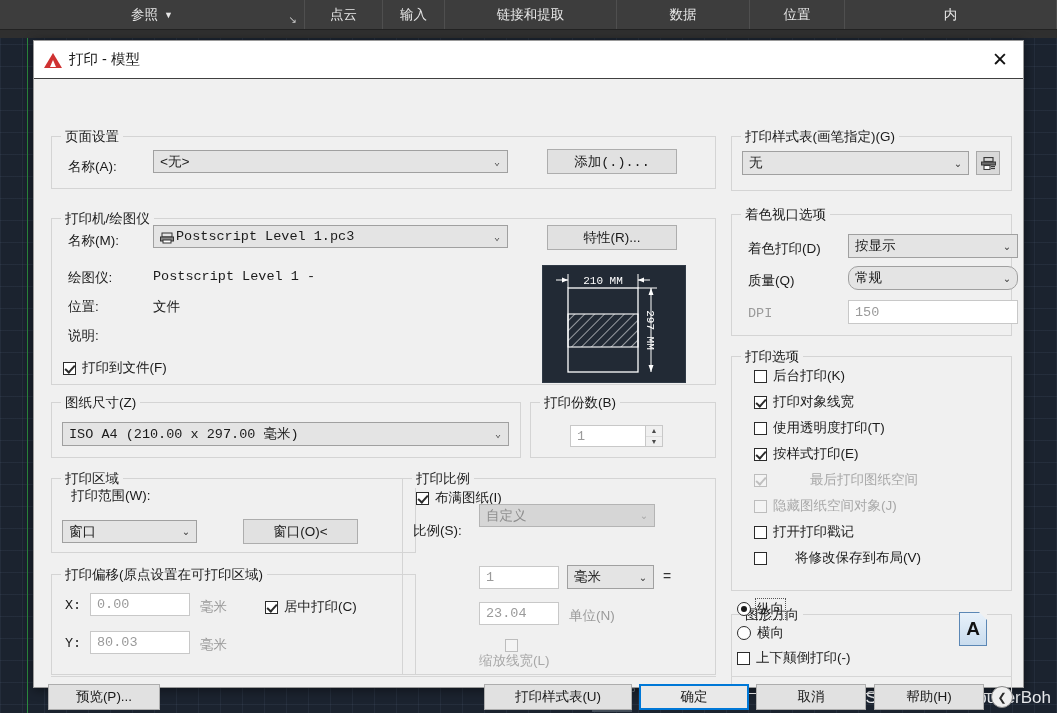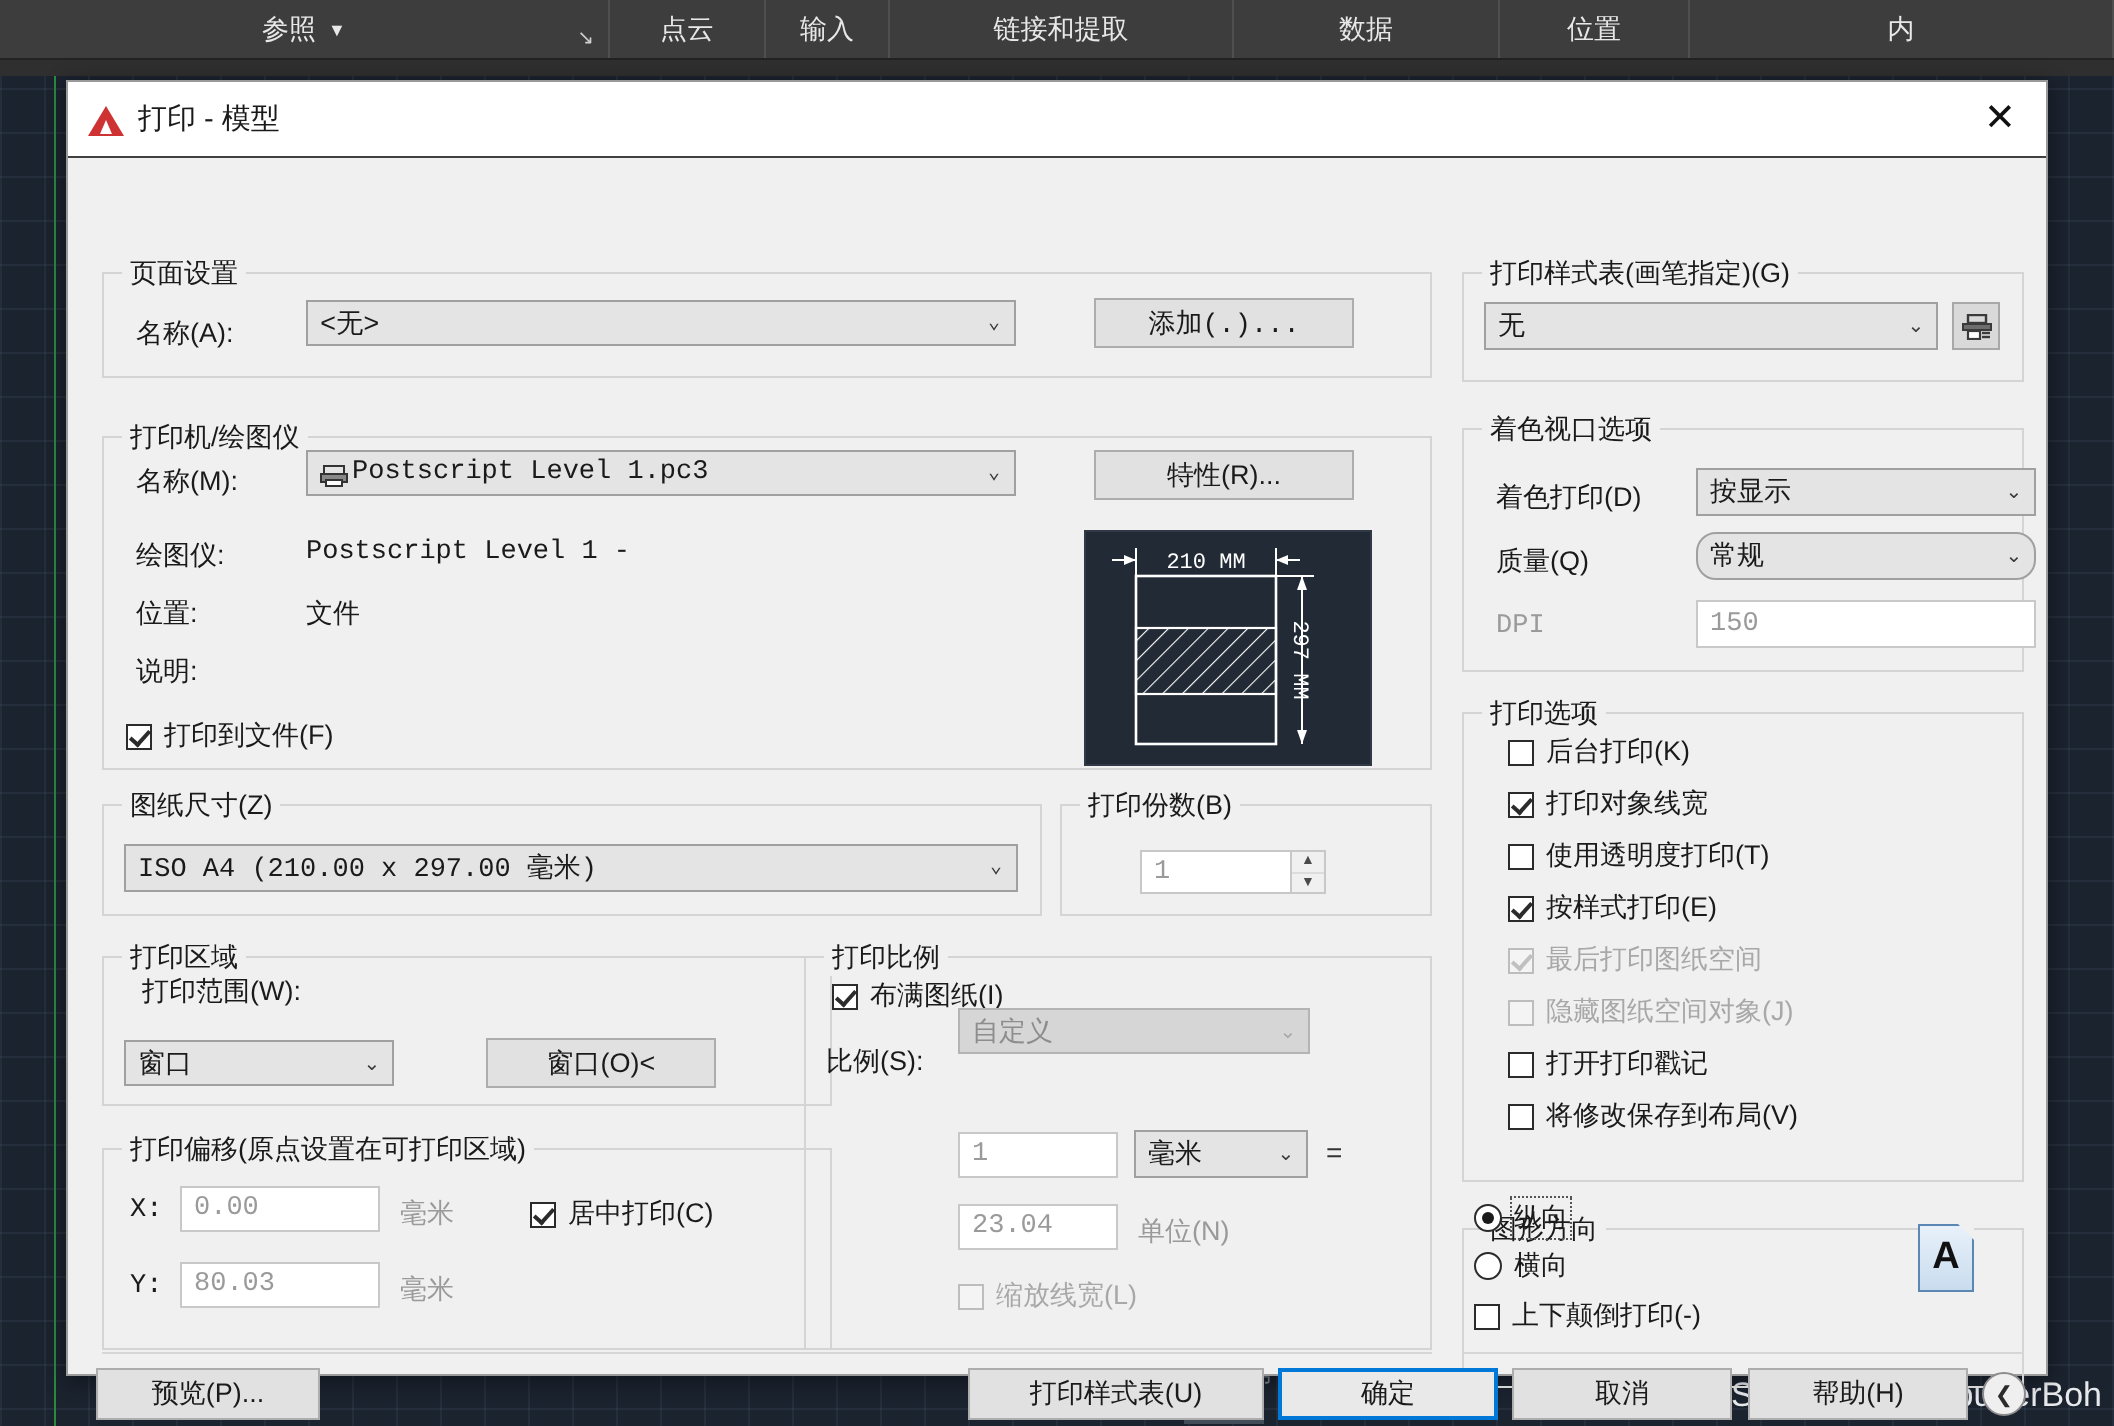--- a/index.html
+++ b/index.html
@@ -443,21 +443,21 @@
     </div>
     <div class="combo cjk" style="left:533px; top:486px; width:87px; height:24px;">
       <span class="cv">毫米</span>
       <span class="chev">⌄</span>
     </div>
     <span class="eqsign" style="left:629px; top:489px;">=</span>
     <div class="tinput" style="left:445px; top:523px; width:80px; height:23px;">
       <span>23.04</span>
     </div>
     <span class="lbl dim" style="left:535px; top:528px;">单位(N)</span>
-    <div class="cb disabled" style="left:445px; top:560px;">
+    <div class="cb disabled" style="left:445px; top:560px;flex-direction:column;">
       <span class="box"></span>
       <span class="ctext">缩放线宽(L)</span>
     </div>
 
     <div class="group" style="left:697px; top:57px; width:281px; height:55px;">
       <span class="gtitle">打印样式表(画笔指定)(G)</span>
     </div>
     <div class="combo cjk" style="left:708px; top:72px; width:227px; height:24px;">
       <span class="cv">无</span>
       <span class="chev">⌄</span>
@@ -502,33 +502,33 @@
       <span class="ctext">打印对象线宽</span>
     </div>
     <div class="cb" style="left:720px; top:340px;">
       <span class="box"></span>
       <span class="ctext">使用透明度打印(T)</span>
     </div>
     <div class="cb checked" style="left:720px; top:366px;">
       <span class="box"></span>
       <span class="ctext">按样式打印(E)</span>
     </div>
-    <div class="cb checked disabled" style="left:720px; top:392px;">
+    <div class="cb checked disabled" style="left:720px; top:392px;gap:37px;">
       <span class="box"></span>
       <span class="ctext">最后打印图纸空间</span>
     </div>
     <div class="cb disabled" style="left:720px; top:418px;">
       <span class="box"></span>
       <span class="ctext">隐藏图纸空间对象(J)</span>
     </div>
     <div class="cb" style="left:720px; top:444px;">
       <span class="box"></span>
       <span class="ctext">打开打印戳记</span>
     </div>
-    <div class="cb" style="left:720px; top:470px;">
+    <div class="cb" style="left:720px; top:470px;gap:22px;">
       <span class="box"></span>
       <span class="ctext">将修改保存到布局(V)</span>
     </div>
 
     <div class="group" style="left:697px; top:535px; width:281px; height:80px;">
       <span class="gtitle">图形方向</span>
     </div>
     <div class="rd sel focus" style="left:703px; top:521px;">
       <span class="circ"></span>
       <span class="rtext">纵向</span>

